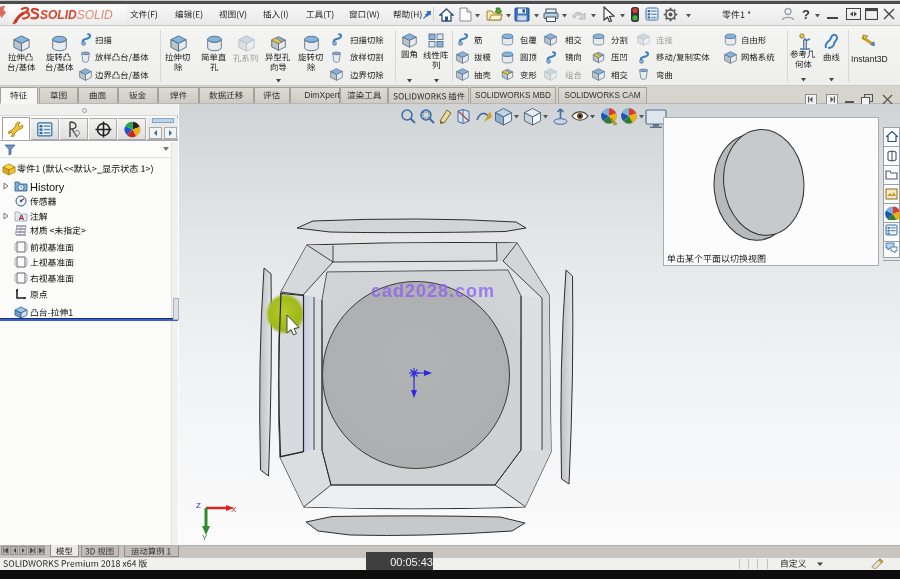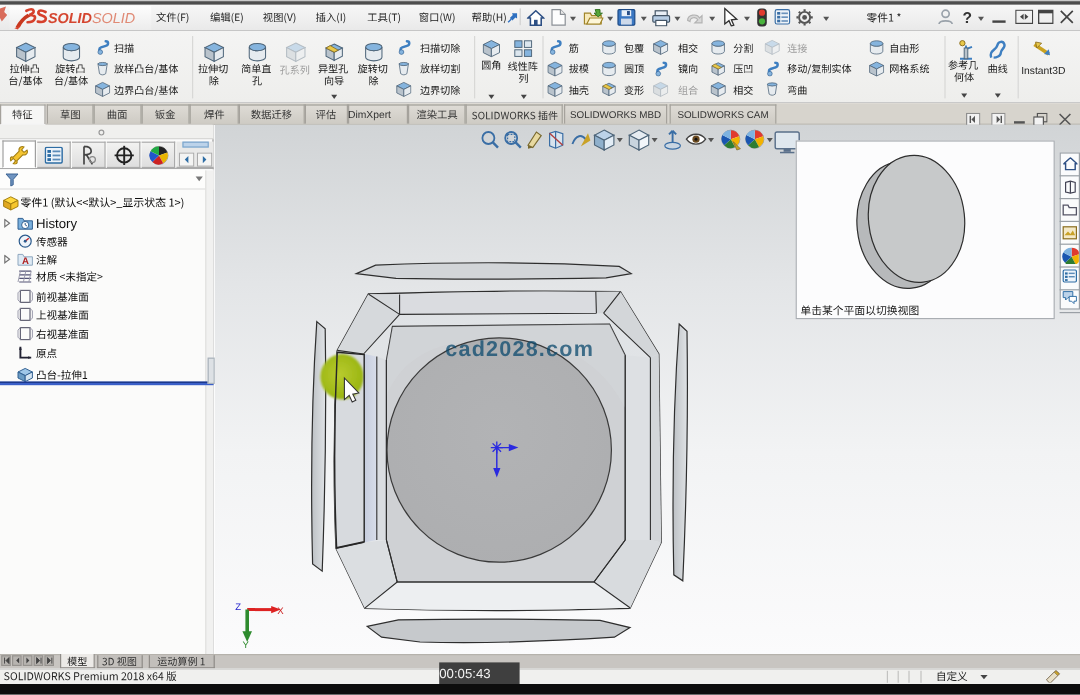--- a/index.html
+++ b/index.html
@@ -488,21 +488,21 @@
   </svg>
 <div class="ab" style="left:199px;top:87px;width:55px;height:16px;background:linear-gradient(#dedbd5,#cecbc4);border:1px solid #a5a29c;border-bottom:none;"></div>
 <svg style="position:absolute;left:209.3px;top:90.4px;overflow:visible" width="36" height="12">
     <path transform="translate(0,8.60)" d="M3.8 -7.1C3.7 -6.7 3.4 -6.2 3.2 -5.9L3.6 -5.7C3.8 -6 4.1 -6.4 4.4 -6.8ZM0.8 -6.8C1 -6.5 1.2 -6 1.3 -5.7L1.8 -5.9C1.7 -6.2 1.5 -6.7 1.2 -7ZM3.5 -2.2C3.3 -1.8 3.1 -1.4 2.7 -1.1C2.4 -1.2 2.1 -1.4 1.7 -1.5C1.9 -1.8 2 -2 2.1 -2.2ZM0.9 -1.3C1.4 -1.2 1.8 -0.9 2.3 -0.7C1.7 -0.3 1.1 -0 0.4 0.1C0.5 0.2 0.6 0.5 0.7 0.6C1.5 0.4 2.2 0.1 2.8 -0.4C3.1 -0.3 3.3 -0.1 3.5 0.1L4 -0.4C3.8 -0.5 3.5 -0.7 3.2 -0.8C3.7 -1.3 4 -1.9 4.3 -2.7L3.9 -2.8L3.8 -2.8H2.4L2.6 -3.2L2 -3.3C1.9 -3.2 1.9 -3 1.8 -2.8H0.6V-2.2H1.5C1.3 -1.9 1.1 -1.6 0.9 -1.3ZM2.2 -7.2V-5.6H0.4V-5.1H2C1.6 -4.5 0.9 -4 0.3 -3.7C0.5 -3.6 0.6 -3.4 0.7 -3.3C1.2 -3.5 1.8 -4 2.2 -4.5V-3.5H2.8V-4.6C3.2 -4.3 3.7 -3.9 4 -3.7L4.3 -4.2C4.1 -4.4 3.4 -4.8 2.9 -5.1H4.6V-5.6H2.8V-7.2ZM5.4 -7.2C5.2 -5.6 4.8 -4.2 4.1 -3.3C4.3 -3.2 4.5 -3 4.6 -2.9C4.9 -3.2 5 -3.6 5.2 -4C5.4 -3.2 5.7 -2.4 6 -1.7C5.5 -0.9 4.8 -0.3 3.9 0.2C4 0.3 4.2 0.6 4.2 0.7C5.1 0.2 5.8 -0.4 6.3 -1.1C6.7 -0.4 7.2 0.2 7.9 0.6C8 0.4 8.2 0.2 8.4 0.1C7.6 -0.3 7.1 -0.9 6.6 -1.7C7.1 -2.6 7.4 -3.7 7.6 -5H8.2V-5.6H5.7C5.8 -6 5.9 -6.5 6 -7.1ZM7 -5C6.8 -4 6.6 -3.1 6.3 -2.4C6 -3.1 5.7 -4 5.6 -5Z M12.8 -2V0.7H13.3V0.3H16V0.7H16.6V-2H14.9V-3.1H16.8V-3.7H14.9V-4.6H16.5V-6.8H12V-4.2C12 -2.9 11.9 -1 11 0.3C11.2 0.4 11.4 0.6 11.6 0.7C12.3 -0.4 12.5 -1.8 12.6 -3.1H14.3V-2ZM12.6 -6.3H15.9V-5.2H12.6ZM12.6 -4.6H14.3V-3.7H12.6L12.6 -4.2ZM13.3 -0.2V-1.5H16V-0.2ZM10 -7.2V-5.5H9V-4.9H10V-3C9.6 -2.9 9.2 -2.7 8.8 -2.7L9 -2L10 -2.3V-0.1C10 0 10 0 9.9 0C9.8 0 9.5 0 9.1 0C9.2 0.2 9.2 0.5 9.3 0.6C9.8 0.6 10.1 0.6 10.3 0.5C10.6 0.4 10.6 0.2 10.6 -0.1V-2.5L11.6 -2.9L11.5 -3.5L10.6 -3.2V-4.9H11.6V-5.5H10.6V-7.2Z M17.8 -6.6C18.3 -6.2 18.8 -5.6 19.1 -5.2L19.6 -5.6C19.3 -6 18.7 -6.6 18.2 -7ZM24.4 -7.1C23.4 -6.8 21.6 -6.5 20.1 -6.4C20.1 -6.2 20.2 -6 20.3 -5.8C20.9 -5.9 21.6 -6 22.2 -6.1V-4.2H19.9V-3.6H22.2V-0.5H22.9V-3.6H25.4V-4.2H22.9V-6.2C23.6 -6.3 24.3 -6.5 24.9 -6.6ZM19.5 -3.9H17.6V-3.3H18.8V-1C18.4 -0.9 18 -0.5 17.6 -0L18 0.6C18.4 -0 18.8 -0.5 19.1 -0.5C19.3 -0.5 19.6 -0.2 19.9 -0C20.5 0.4 21.3 0.4 22.3 0.4C23.1 0.4 24.7 0.4 25.3 0.4C25.3 0.2 25.4 -0.1 25.5 -0.3C24.7 -0.2 23.4 -0.1 22.3 -0.1C21.4 -0.1 20.6 -0.2 20.1 -0.5C19.8 -0.7 19.6 -0.9 19.5 -1Z M28.7 -7.1C28.1 -6.9 27.2 -6.6 26.3 -6.5C26.4 -6.3 26.5 -6.1 26.5 -6C26.8 -6 27.2 -6.1 27.5 -6.2V-4.8H26.2V-4.2H27.4C27.1 -3.2 26.6 -2 26.1 -1.4C26.2 -1.3 26.3 -1 26.4 -0.8C26.8 -1.4 27.2 -2.3 27.5 -3.1V0.7H28.1V-3.3C28.4 -2.9 28.7 -2.4 28.8 -2.1L29.2 -2.6C29 -2.9 28.3 -3.7 28.1 -4V-4.2H29.2V-4.8H28.1V-6.3C28.5 -6.4 28.8 -6.5 29.1 -6.6ZM30.2 -5.1C30.5 -4.9 30.8 -4.7 31 -4.4C30.4 -4.1 29.8 -3.9 29.1 -3.7C29.2 -3.6 29.4 -3.4 29.4 -3.2C31.1 -3.7 32.8 -4.6 33.6 -6.2L33.1 -6.4L33 -6.4H31.4C31.6 -6.6 31.8 -6.9 31.9 -7.1L31.3 -7.2C30.9 -6.6 30.1 -5.9 29.1 -5.3C29.2 -5.2 29.4 -5 29.5 -4.9C30 -5.2 30.5 -5.5 30.9 -5.8H32.7C32.4 -5.4 32 -5.1 31.6 -4.8C31.3 -5 31 -5.2 30.7 -5.4ZM30.6 -1.7C30.9 -1.5 31.3 -1.1 31.6 -0.9C30.8 -0.4 29.9 0 28.9 0.2C29 0.3 29.2 0.6 29.2 0.7C31.4 0.2 33.3 -0.9 34 -3.1L33.6 -3.3L33.5 -3.3H32C32.2 -3.5 32.3 -3.7 32.5 -4L31.8 -4.1C31.4 -3.3 30.5 -2.5 29.2 -1.8C29.3 -1.8 29.5 -1.5 29.6 -1.4C30.4 -1.8 31 -2.3 31.5 -2.8H33.2C32.9 -2.2 32.5 -1.7 32.1 -1.3C31.8 -1.5 31.4 -1.8 31.1 -2Z" fill="#333"></path>
   </svg>
 <div class="ab" style="left:254px;top:87px;width:36px;height:16px;background:linear-gradient(#dedbd5,#cecbc4);border:1px solid #a5a29c;border-bottom:none;"></div>
 <svg style="position:absolute;left:263.4px;top:90.4px;overflow:visible" width="19" height="12">
     <path transform="translate(0,8.60)" d="M7.1 -5.7C7 -5.1 6.7 -4.1 6.5 -3.5L7 -3.4C7.3 -3.9 7.5 -4.8 7.7 -5.6ZM3.4 -5.6C3.6 -4.9 3.8 -4 3.9 -3.4L4.4 -3.6C4.4 -4.1 4.2 -5 3.9 -5.7ZM0.8 -6.6C1.3 -6.1 1.9 -5.6 2.1 -5.2L2.6 -5.7C2.3 -6 1.7 -6.6 1.2 -6.9ZM3.1 -6.8V-6.2H5.2V-3H2.8V-2.4H5.2V0.7H5.8V-2.4H8.3V-3H5.8V-6.2H7.9V-6.8ZM0.4 -4.5V-3.9H1.6V-0.7C1.6 -0.4 1.3 -0.1 1.2 -0C1.3 0.1 1.4 0.4 1.5 0.5C1.6 0.3 1.8 0.2 3.3 -0.9C3.2 -1 3.1 -1.3 3 -1.5L2.2 -0.8V-4.5L1.6 -4.5Z M10.9 -7.2C10.4 -5.9 9.6 -4.6 8.8 -3.8C8.9 -3.6 9.1 -3.3 9.1 -3.1C9.4 -3.4 9.7 -3.8 10 -4.2V0.7H10.6V-5.1C10.9 -5.7 11.3 -6.4 11.5 -7ZM11.4 -5.3V-4.7H13.7V-2.9H11.9V0.7H12.5V0.3H15.7V0.7H16.3V-2.9H14.4V-4.7H16.9V-5.3H14.4V-7.2H13.7V-5.3ZM12.5 -0.3V-2.3H15.7V-0.3Z" fill="#333"></path>
   </svg>
 <div class="ab" style="left:290px;top:87px;width:50px;height:16px;background:linear-gradient(#dedbd5,#cecbc4);border:1px solid #a5a29c;border-bottom:none;"></div>
-<div class="ab" style="left:290px;top:90px;width:50px;text-align:left;font-size:8.6px;color:#333">DimXpert</div>
+<div class="ab" style="left:290px;top:90px;width:50px;text-align:right;font-size:8.6px;color:#333">DimXpert</div>
 <div class="ab" style="left:340px;top:87px;width:48px;height:16px;background:linear-gradient(#dedbd5,#cecbc4);border:1px solid #a5a29c;border-bottom:none;"></div>
 <svg style="position:absolute;left:346.8px;top:90.4px;overflow:visible" width="36" height="12">
     <path transform="translate(0,8.60)" d="M3.5 -5V-4.5H7.2V-5ZM2.5 -0.1V0.5H8.3V-0.1ZM3.9 -2.1H6.8V-1.3H3.9ZM3.9 -3.4H6.8V-2.6H3.9ZM3.3 -3.9V-0.8H7.4V-3.9ZM0.8 -6.7C1.3 -6.4 1.9 -6 2.2 -5.7L2.6 -6.1C2.3 -6.4 1.7 -6.8 1.2 -7.1ZM0.3 -4.4C0.9 -4.1 1.5 -3.7 1.8 -3.4L2.2 -3.9C1.9 -4.2 1.2 -4.6 0.7 -4.8ZM0.6 0.1 1.2 0.5C1.6 -0.3 2.2 -1.3 2.6 -2.2L2.1 -2.6C1.6 -1.7 1 -0.5 0.6 0.1ZM4.9 -7.1C5 -6.9 5.1 -6.5 5.1 -6.3H2.7V-4.8H3.3V-5.7H7.4V-4.8H8.1V-6.3H5.8C5.8 -6.6 5.7 -6.9 5.5 -7.2Z M9 -5.5C9.5 -5.3 10.1 -5.1 10.4 -4.9L10.7 -5.4C10.4 -5.5 9.8 -5.8 9.3 -5.9ZM9.6 -6.7C10.1 -6.6 10.7 -6.3 11 -6.1L11.3 -6.6C11 -6.8 10.3 -7 9.8 -7.2ZM9.2 -3.3 9.7 -2.9C10.1 -3.3 10.7 -3.9 11.1 -4.4L10.8 -4.9C10.2 -4.3 9.6 -3.7 9.2 -3.3ZM12.6 -3.4V-2.5H9.1V-1.9H12C11.2 -1.1 10 -0.3 8.9 0C9.1 0.1 9.2 0.4 9.3 0.6C10.5 0.1 11.8 -0.8 12.6 -1.7V0.7H13.2V-1.7C14 -0.7 15.3 0.1 16.5 0.5C16.6 0.3 16.7 0.1 16.9 -0.1C15.7 -0.4 14.5 -1.1 13.8 -1.9H16.7V-2.5H13.2V-3.4ZM13 -7.2C13 -6.9 13 -6.6 13 -6.3H11.6V-5.7H12.9C12.6 -4.6 12 -3.9 10.9 -3.5C11.1 -3.4 11.3 -3.1 11.4 -3C12.6 -3.5 13.2 -4.3 13.5 -5.7H14.7V-4.1C14.7 -3.6 14.7 -3.5 14.9 -3.4C15 -3.3 15.2 -3.2 15.4 -3.2C15.5 -3.2 15.8 -3.2 15.9 -3.2C16.1 -3.2 16.3 -3.2 16.4 -3.3C16.6 -3.4 16.7 -3.4 16.7 -3.6C16.8 -3.8 16.8 -4.2 16.8 -4.6C16.6 -4.6 16.4 -4.8 16.3 -4.9C16.3 -4.5 16.2 -4.2 16.2 -4C16.2 -3.9 16.2 -3.8 16.1 -3.8C16.1 -3.8 16 -3.8 15.9 -3.8C15.8 -3.8 15.6 -3.8 15.6 -3.8C15.5 -3.8 15.4 -3.8 15.4 -3.8C15.3 -3.8 15.3 -3.9 15.3 -4.1V-6.3H13.6C13.6 -6.6 13.7 -6.9 13.7 -7.2Z M17.6 -0.6V0H25.4V-0.6H21.8V-5.6H24.9V-6.3H18.1V-5.6H21.1V-0.6Z M31 -0.7C32 -0.3 33 0.3 33.6 0.7L34.1 0.2C33.4 -0.2 32.4 -0.7 31.4 -1.2ZM28.6 -1.1C28.1 -0.7 27 -0.1 26.1 0.2C26.3 0.3 26.5 0.6 26.6 0.7C27.5 0.3 28.5 -0.2 29.2 -0.8ZM27.6 -6.8V-1.8H26.2V-1.2H34V-1.8H32.7V-6.8ZM28.2 -1.8V-2.6H32.1V-1.8ZM28.2 -5H32.1V-4.3H28.2ZM28.2 -5.5V-6.3H32.1V-5.5ZM28.2 -3.8H32.1V-3.1H28.2Z" fill="#333"></path>
   </svg>
 <div class="ab" style="left:388px;top:87px;width:81px;height:16px;background:linear-gradient(#dedbd5,#cecbc4);border:1px solid #a5a29c;border-bottom:none;"></div>
 <svg style="position:absolute;left:392.5px;top:90.6px;overflow:visible" width="74" height="11">
     <path transform="translate(0,8.40)" d="M2.6 0.1C3.8 0.1 4.6 -0.7 4.6 -1.6C4.6 -2.6 4.1 -3 3.4 -3.3L2.5 -3.7C2 -3.9 1.5 -4.1 1.5 -4.7C1.5 -5.2 1.9 -5.6 2.6 -5.6C3.2 -5.6 3.7 -5.4 4 -5L4.4 -5.5C4 -6 3.4 -6.3 2.6 -6.3C1.5 -6.3 0.7 -5.6 0.7 -4.6C0.7 -3.7 1.4 -3.3 1.9 -3.1L2.8 -2.7C3.4 -2.4 3.9 -2.2 3.9 -1.6C3.9 -1 3.4 -0.6 2.6 -0.6C1.9 -0.6 1.3 -0.9 0.9 -1.3L0.4 -0.8C0.9 -0.2 1.7 0.1 2.6 0.1Z M8.1 0.1C9.7 0.1 10.8 -1.1 10.8 -3.1C10.8 -5.1 9.7 -6.3 8.1 -6.3C6.6 -6.3 5.5 -5.1 5.5 -3.1C5.5 -1.1 6.6 0.1 8.1 0.1ZM8.1 -0.6C7 -0.6 6.3 -1.6 6.3 -3.1C6.3 -4.6 7 -5.6 8.1 -5.6C9.2 -5.6 10 -4.6 10 -3.1C10 -1.6 9.2 -0.6 8.1 -0.6Z M12.1 0H15.6V-0.7H12.9V-6.2H12.1Z M16.6 0H17.4V-6.2H16.6Z M19.1 0H20.7C22.5 0 23.5 -1.2 23.5 -3.1C23.5 -5.1 22.5 -6.2 20.6 -6.2H19.1ZM19.9 -0.6V-5.5H20.6C22 -5.5 22.7 -4.7 22.7 -3.1C22.7 -1.5 22 -0.6 20.6 -0.6Z M25.6 0H26.5L27.4 -3.7C27.5 -4.2 27.6 -4.6 27.7 -5.1H27.7C27.8 -4.6 27.9 -4.2 28 -3.7L29 0H29.9L31.2 -6.2H30.5L29.8 -2.8C29.7 -2.1 29.6 -1.5 29.5 -0.8H29.4C29.2 -1.5 29.1 -2.2 29 -2.8L28.1 -6.2H27.4L26.5 -2.8C26.4 -2.1 26.2 -1.5 26.1 -0.8H26.1C25.9 -1.5 25.8 -2.1 25.7 -2.8L25.1 -6.2H24.3Z M34.5 0.1C36.1 0.1 37.2 -1.1 37.2 -3.1C37.2 -5.1 36.1 -6.3 34.5 -6.3C33 -6.3 31.9 -5.1 31.9 -3.1C31.9 -1.1 33 0.1 34.5 0.1ZM34.5 -0.6C33.4 -0.6 32.7 -1.6 32.7 -3.1C32.7 -4.6 33.4 -5.6 34.5 -5.6C35.6 -5.6 36.4 -4.6 36.4 -3.1C36.4 -1.6 35.6 -0.6 34.5 -0.6Z M39.3 -3.2V-5.5H40.3C41.3 -5.5 41.8 -5.2 41.8 -4.4C41.8 -3.6 41.3 -3.2 40.3 -3.2ZM41.9 0H42.7L41.2 -2.7C42 -2.9 42.6 -3.5 42.6 -4.4C42.6 -5.7 41.7 -6.2 40.4 -6.2H38.5V0H39.3V-2.6H40.4Z M43.8 0H44.6V-1.9L45.7 -3.2L47.5 0H48.4L46.1 -3.8L48.1 -6.2H47.2L44.6 -3.1H44.6V-6.2H43.8Z M51 0.1C52.2 0.1 53.1 -0.7 53.1 -1.6C53.1 -2.6 52.5 -3 51.8 -3.3L50.9 -3.7C50.4 -3.9 49.9 -4.1 49.9 -4.7C49.9 -5.2 50.3 -5.6 51 -5.6C51.6 -5.6 52.1 -5.4 52.4 -5L52.8 -5.5C52.4 -6 51.8 -6.3 51 -6.3C49.9 -6.3 49.1 -5.6 49.1 -4.6C49.1 -3.7 49.8 -3.3 50.3 -3.1L51.2 -2.7C51.8 -2.4 52.3 -2.2 52.3 -1.6C52.3 -1 51.8 -0.6 51 -0.6C50.3 -0.6 49.7 -0.9 49.3 -1.3L48.8 -0.8C49.3 -0.2 50.1 0.1 51 0.1Z M61.4 -2V-1.5H62.4V-0.3H61.1V-4.5H63.3V-5.1H61.1V-6.1C61.8 -6.2 62.4 -6.3 62.8 -6.5L62.5 -7C61.6 -6.7 60 -6.5 58.7 -6.5C58.7 -6.3 58.8 -6.1 58.8 -6C59.4 -6 60 -6 60.5 -6.1V-5.1H58.4V-4.5H60.5V-0.3H59.2V-1.5H60.2V-2H59.2V-3.1C59.5 -3.2 59.9 -3.3 60.2 -3.4L59.9 -3.9C59.6 -3.7 59 -3.6 58.6 -3.4V0.7H59.2V0.3H62.4V0.7H63V-3.6H61.4V-3.1H62.4V-2ZM56.6 -7.1V-5.4H55.8V-4.8H56.6V-2.9L55.6 -2.6L55.8 -2L56.6 -2.2V-0.1C56.6 0 56.6 0.1 56.5 0.1C56.4 0.1 56.2 0.1 55.9 0.1C56 0.2 56.1 0.5 56.1 0.6C56.5 0.6 56.8 0.6 57 0.5C57.2 0.4 57.3 0.3 57.3 -0.1V-2.4L58.2 -2.7L58.1 -3.3L57.3 -3V-4.8H58.1V-5.4H57.3V-7.1Z M66.4 -2.9V-2.3H68.8V0.7H69.4V-2.3H71.7V-2.9H69.4V-4.7H71.3V-5.3H69.4V-7H68.8V-5.3H67.6C67.8 -5.7 67.8 -6.1 67.9 -6.5L67.3 -6.6C67.1 -5.5 66.8 -4.5 66.3 -3.8C66.4 -3.7 66.7 -3.5 66.8 -3.4C67.1 -3.8 67.3 -4.2 67.4 -4.7H68.8V-2.9ZM65.9 -7C65.5 -5.8 64.8 -4.5 64 -3.7C64.1 -3.5 64.3 -3.2 64.3 -3C64.6 -3.3 64.8 -3.7 65.1 -4V0.7H65.7V-5C66 -5.6 66.3 -6.2 66.5 -6.8Z" fill="#333"></path>
   </svg>
 <div class="ab" style="left:470px;top:87px;width:86px;height:16px;background:linear-gradient(#dedbd5,#cecbc4);border:1px solid #a5a29c;border-bottom:none;"></div>
 <div class="ab" style="left:470px;top:91px;width:86px;text-align:center;font-size:8.2px;color:#333">SOLIDWORKS MBD</div>
@@ -655,21 +655,21 @@
     <path d="M1 4 L7 7 L7 12 L1 9 Z" fill="#6b9cc4" stroke="#2d5c8e" stroke-width="0.8"></path>
     <path d="M13 4 L7 7 L7 12 L13 9 Z" fill="#d5e5f2" stroke="#2d5c8e" stroke-width="0.8"></path>
   </svg>
 <svg style="position:absolute;left:30.0px;top:306.7px;overflow:visible" width="45" height="12">
     <path transform="translate(0,8.80)" d="M2.7 -3.5H3.3V-6.2H5.5V-3.5H7.3V-0.7H1.5V-3.5ZM0.9 -4.1V0.6H1.5V-0.1H7.3V0.5H8V-4.1H6.2V-6.9H2.7V-4.1Z M10.4 -3V0.7H11V0.2H15.3V0.7H16V-3ZM11 -0.4V-2.4H15.3V-0.4ZM9.9 -3.7C10.3 -3.9 10.8 -3.9 15.8 -4.2C16.1 -3.9 16.2 -3.6 16.4 -3.4L16.9 -3.8C16.5 -4.6 15.5 -5.6 14.6 -6.4L14.1 -6C14.5 -5.7 15 -5.2 15.4 -4.8L10.8 -4.5C11.6 -5.3 12.4 -6.2 13.1 -7.1L12.5 -7.4C11.8 -6.3 10.7 -5.2 10.4 -4.9C10.1 -4.6 9.9 -4.4 9.7 -4.4C9.8 -4.2 9.9 -3.9 9.9 -3.7Z M18 -2.2H20.3V-2.8H18Z M24.2 -5.8V-5.2H28.9V-5.8ZM24.8 -4.5C25.1 -3.3 25.3 -1.6 25.4 -0.7L26 -0.9C25.9 -1.8 25.7 -3.4 25.4 -4.6ZM25.8 -7.3C26 -6.8 26.2 -6.3 26.2 -5.9L26.9 -6.1C26.8 -6.5 26.6 -7 26.4 -7.5ZM23.8 -0.3V0.3H29.2V-0.3H27.4C27.7 -1.5 28.1 -3.2 28.3 -4.6L27.6 -4.7C27.4 -3.4 27.1 -1.5 26.8 -0.3ZM22.2 -7.4V-5.6H21.1V-5H22.2V-3C21.8 -2.9 21.4 -2.8 21 -2.7L21.2 -2.1L22.2 -2.4V-0.1C22.2 0.1 22.2 0.1 22.1 0.1C22 0.1 21.7 0.1 21.3 0.1C21.4 0.3 21.5 0.5 21.5 0.7C22 0.7 22.4 0.7 22.6 0.6C22.8 0.5 22.9 0.3 22.9 -0.1V-2.6L23.9 -2.9L23.8 -3.5L22.9 -3.2V-5H23.8V-5.6H22.9V-7.4Z M34.7 -5.4V-4.2H32.9V-5.4ZM32.3 -6V-1.3H32.9V-1.8H34.7V0.7H35.3V-1.8H37.1V-1.4H37.7V-6H35.3V-7.3H34.7V-6ZM35.3 -5.4H37.1V-4.2H35.3ZM34.7 -3.6V-2.3H32.9V-3.6ZM35.3 -3.6H37.1V-2.3H35.3ZM31.8 -7.4C31.3 -6 30.5 -4.7 29.6 -3.8C29.7 -3.7 29.9 -3.4 30 -3.2C30.3 -3.5 30.6 -3.9 30.9 -4.3V0.7H31.5V-5.3C31.8 -5.9 32.2 -6.5 32.4 -7.2Z M39 0H42.6V-0.7H41.3V-6.5H40.7C40.3 -6.2 39.9 -6.1 39.3 -6V-5.5H40.5V-0.7H39Z" fill="#111"></path>
   </svg>
 <div class="ab" style="left:171px;top:142px;width:7px;height:403px;background:#f1f1f0;border-left:1px solid #e0e0de"></div>
 <div class="ab" style="left:0;top:318px;width:178px;height:3px;background:#3a5fc8;border-top:1px solid #16307e"></div>
 <div class="ab" style="left:173px;top:298px;width:6px;height:22px;background:#dde1e5;border:1px solid #aab3bb"></div>
 <div class="ab" style="left:179px;top:104px;width:721px;height:441px;background:linear-gradient(180deg,#d1d4d6 0%,#e3e5e7 30%,#f2f3f4 62%,#fbfbfc 100%)"></div>
-<div class="ab" style="left:371px;top:281px;font-size:18px;font-weight:bold;color:#0c4a6e;opacity:0.75;letter-spacing:1px;z-index:5">cad2028.com</div>
+<div class="ab" style="left:371px;top:281px;font-size:18px;font-weight:bold;color:#8b5cf6;opacity:0.75;letter-spacing:1px;z-index:5">cad2028.com</div>
 <svg class="ab" style="left:179px;top:104px" width="721" height="441" viewBox="179 104 721 441">
     <defs>
       <filter id="fblur">
         <feGaussianBlur stdDeviation="1.1"></feGaussianBlur>
       </filter>
       <radialGradient id="gcir" cx="0.5" cy="0.42" r="0.75">
         <stop offset="0" stop-color="#b2b3b5"></stop>
         <stop offset="1" stop-color="#acadaf"></stop>
       </radialGradient>
       <linearGradient id="gblue" x1="0" y1="0" x2="1" y2="0">
@@ -900,13 +900,13 @@
     <path transform="translate(0,8.80)" d="M2.1 -3.6H6.8V-2.3H2.1ZM2.1 -4.2V-5.6H6.8V-4.2ZM2.1 -1.7H6.8V-0.4H2.1ZM4 -7.4C3.9 -7.1 3.8 -6.6 3.7 -6.2H1.4V0.7H2.1V0.2H6.8V0.7H7.5V-6.2H4.3C4.5 -6.5 4.6 -6.9 4.8 -7.3Z M10.8 -3.3C10.6 -1.7 10.1 -0.5 9.1 0.3C9.3 0.4 9.5 0.6 9.7 0.7C10.2 0.2 10.7 -0.4 11 -1.3C11.8 0.3 13.1 0.6 14.9 0.6H17C17 0.4 17.2 0.1 17.2 -0.1C16.8 -0.1 15.3 -0.1 15 -0.1C14.5 -0.1 14 -0.1 13.5 -0.2V-2H16.2V-2.6H13.5V-4H15.8V-4.7H10.7V-4H12.8V-0.4C12.1 -0.7 11.6 -1.2 11.2 -2.1C11.3 -2.5 11.4 -2.9 11.4 -3.3ZM12.5 -7.3C12.7 -7 12.9 -6.7 13 -6.4H9.5V-4.5H10.2V-5.8H16.2V-4.5H16.9V-6.4H13.7C13.6 -6.7 13.4 -7.1 13.2 -7.5Z M21.2 -7.2C21.6 -6.5 21.9 -5.6 22.1 -5.1L22.7 -5.3C22.5 -5.9 22.1 -6.8 21.8 -7.4ZM24.6 -6.7C24 -5.1 23.2 -3.6 22 -2.4C20.9 -3.5 20.1 -4.9 19.5 -6.4L18.9 -6.2C19.5 -4.5 20.4 -3.1 21.5 -1.9C20.6 -1 19.4 -0.4 17.9 0.1C18 0.3 18.2 0.5 18.3 0.7C19.8 0.2 21 -0.5 22 -1.4C23 -0.5 24.2 0.2 25.6 0.7C25.7 0.5 25.9 0.2 26.1 0.1C24.7 -0.3 23.5 -1 22.5 -1.9C23.8 -3.2 24.6 -4.7 25.2 -6.5Z" fill="#222"></path>
   </svg>
 <svg class="ab" style="left:816px;top:561px" width="8" height="6">
     <path d="M1 1.5 L7 1.5 L4 5 Z" fill="#444"></path>
   </svg>
 <svg class="ab" style="left:871px;top:558px" width="13" height="11">
     <path d="M1 8.5 L7.5 2 L10.5 5 L4 11.5 Z" fill="#e8e0c8" stroke="#7a6a50" stroke-width="0.8"></path>
     <path d="M7.5 2 L9 0.8 L12 3.5 L10.5 5" fill="#c9a227" stroke="#7a6a50" stroke-width="0.8"></path>
   </svg>
 <div class="ab" style="left:366px;top:552px;width:67px;height:19px;background:#3f3f3f"></div>
-<div class="ab" style="left:366px;top:556px;width:67px;text-align:left;font-size:11px;color:#f2f2f2">00:05:43</div>
+<div class="ab" style="left:366px;top:556px;width:67px;text-align:right;font-size:11px;color:#f2f2f2">00:05:43</div>
 <div class="ab" style="left:0;top:570px;width:900px;height:9px;background:#0d0d0d"></div>
 </body></html>

